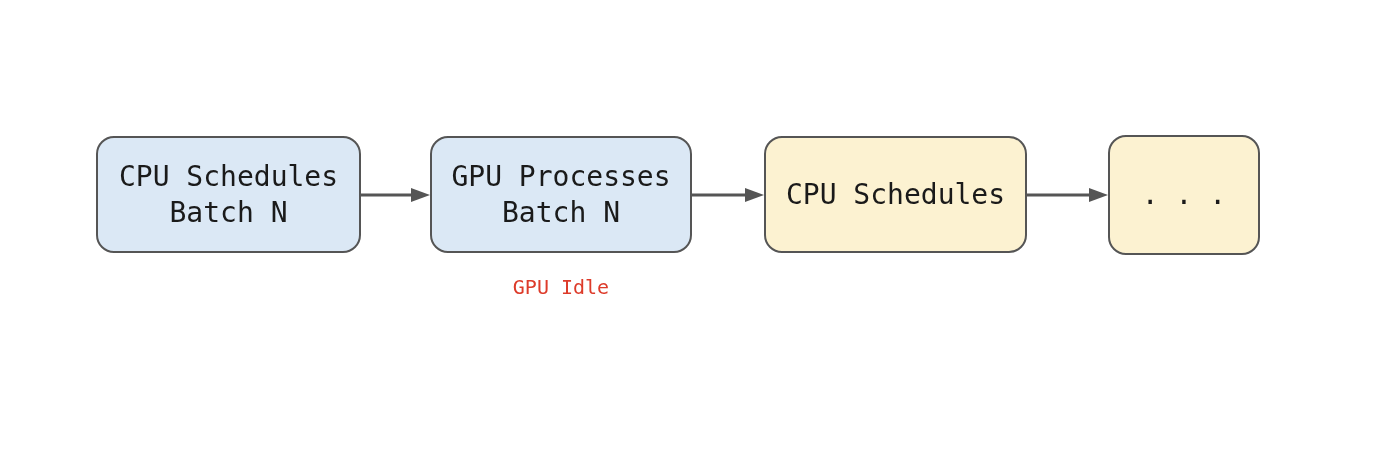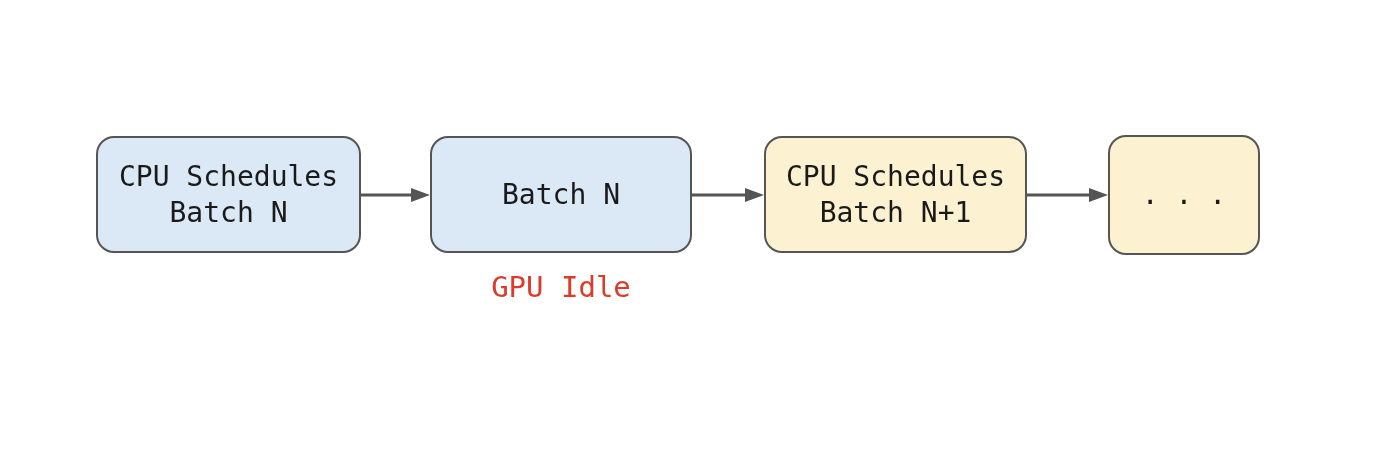--- a/index.html
+++ b/index.html
@@ -38,21 +38,21 @@
   }
   .box[data-color="blue"]  { background: var(--blue,  #dbe8f5); }
   .box[data-color="cream"] { background: var(--cream, #fcf2d1); }
   .arrow {
     position: absolute;
     display: block;
   }
   .annotation {
     position: absolute;
     text-align: center;
-    font-size: 29px;
+    font-size: 20px;
     line-height: 36px;
     color: var(--annotation, #dd3b2a);
     white-space: nowrap;
   }
 </style>
 </head>
 <body>
 
 <div class="canvas">
 
@@ -60,33 +60,33 @@
     <span>CPU Schedules</span>
     <span>Batch N</span>
   </div>
 
   <svg class="arrow" style="left:361px; top:187px;" width="69" height="16" viewBox="0 0 69 16">
     <line x1="0" y1="8" x2="52" y2="8" stroke-width="3" stroke="#555555"></line>
     <polygon points="50,1 50,15 69,8" fill="#555555"></polygon>
   </svg>
 
   <div class="box" style="left:430px; top:136px; width:262px; height:117px;" data-color="blue">
+    <span>GPU Processes</span>
     <span>Batch N</span>
   </div>
 
   <div class="annotation" style="left:430px; top:269px; width:262px;">GPU Idle</div>
 
   <svg class="arrow" style="left:692px; top:187px;" width="72" height="16" viewBox="0 0 72 16">
     <line x1="0" y1="8" x2="55" y2="8" stroke-width="3" stroke="#555555"></line>
     <polygon points="53,1 53,15 72,8" fill="#555555"></polygon>
   </svg>
 
   <div class="box" style="left:764px; top:136px; width:263px; height:117px;" data-color="cream">
     <span>CPU Schedules</span>
-    <span>Batch N+1</span>
   </div>
 
   <svg class="arrow" style="left:1027px; top:187px;" width="81" height="16" viewBox="0 0 81 16">
     <line x1="0" y1="8" x2="64" y2="8" stroke-width="3" stroke="#555555"></line>
     <polygon points="62,1 62,15 81,8" fill="#555555"></polygon>
   </svg>
 
   <div class="box" style="left:1108px; top:135px; width:152px; height:120px;" data-color="cream">
     <span>. . .</span>
   </div>

